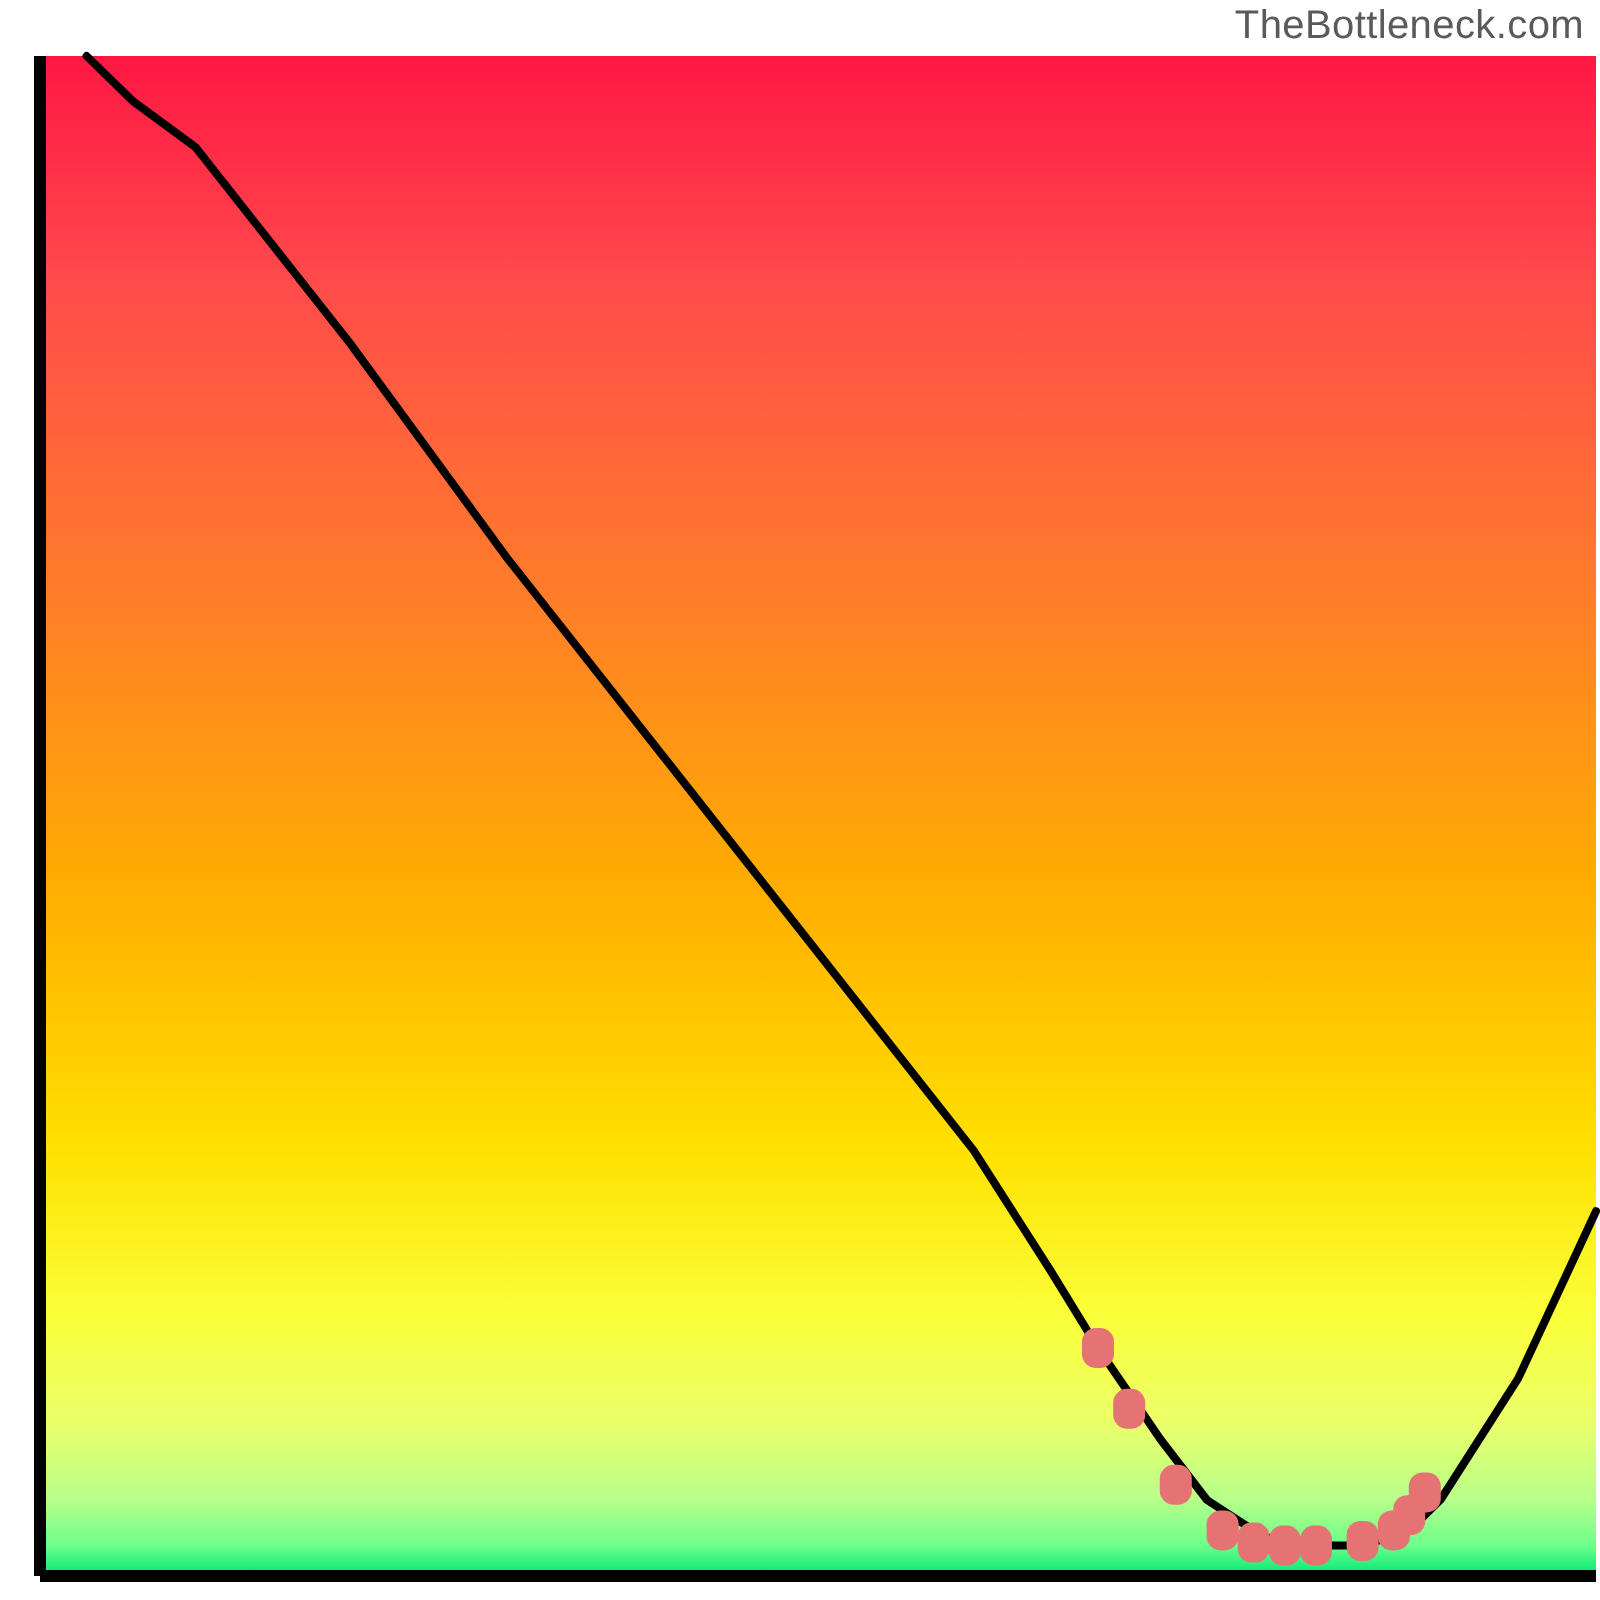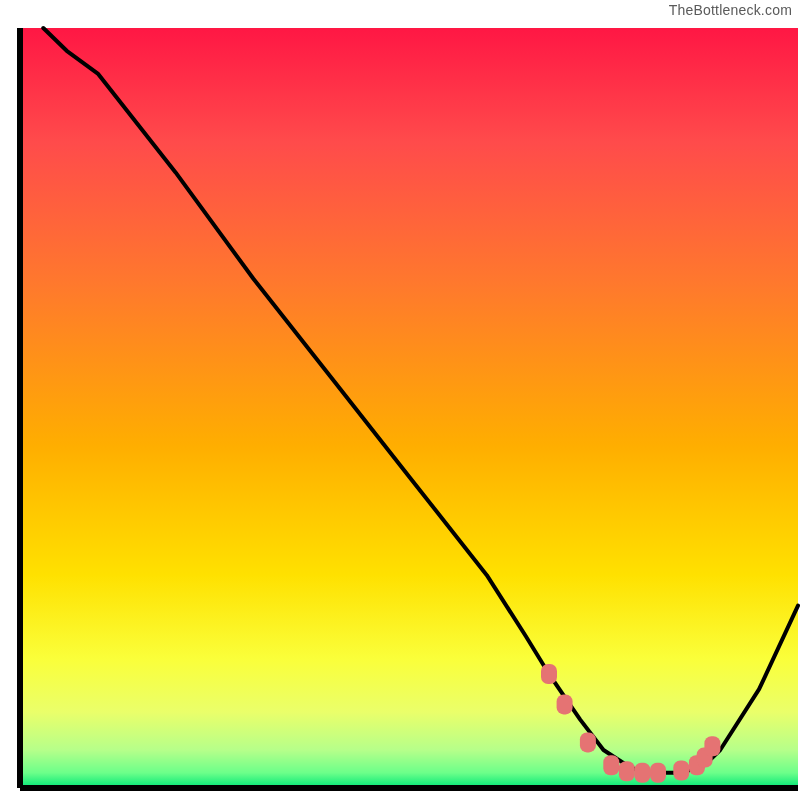--- a/index.html
+++ b/index.html
@@ -13,21 +13,21 @@
   }
   .container {
     position: relative;
     width: 800px;
     height: 800px;
   }
   .watermark {
     position: absolute;
     top: 2px;
     right: 8px;
-    font-size: 14px;
+    font-size: 20px;
     font-weight: 500;
     color: #5a5a5a;
     letter-spacing: 0.2px;
   }
   svg.chart {
     position: absolute;
     left: 0;
     top: 0;
     width: 800px;
     height: 800px;

